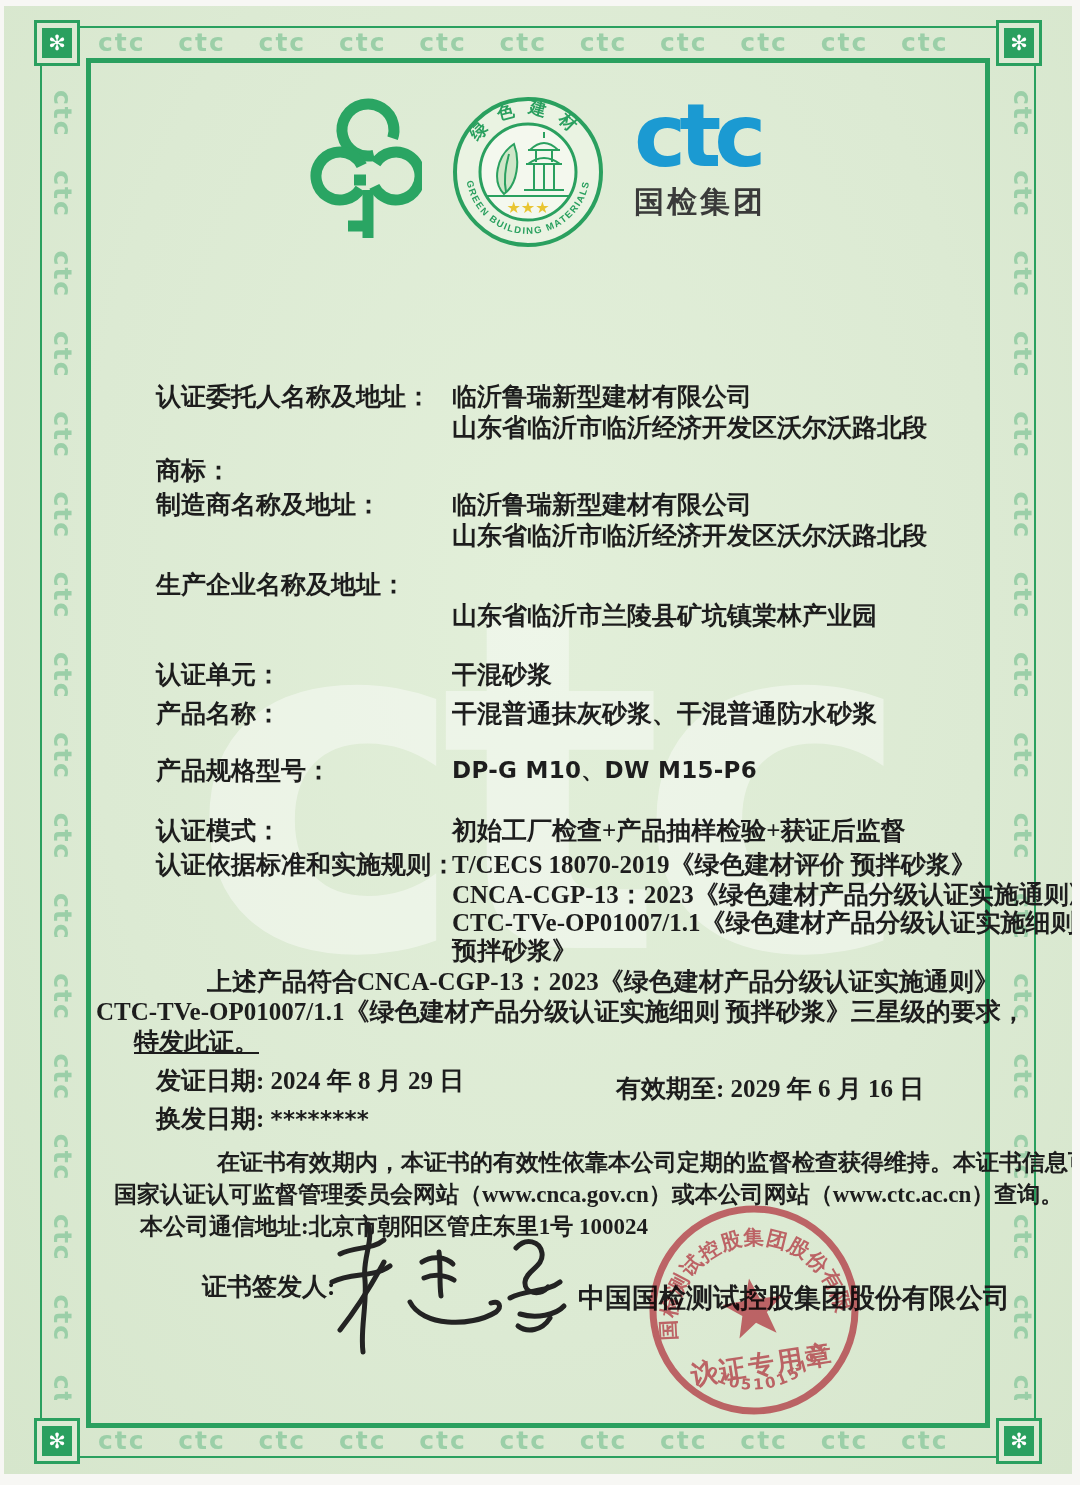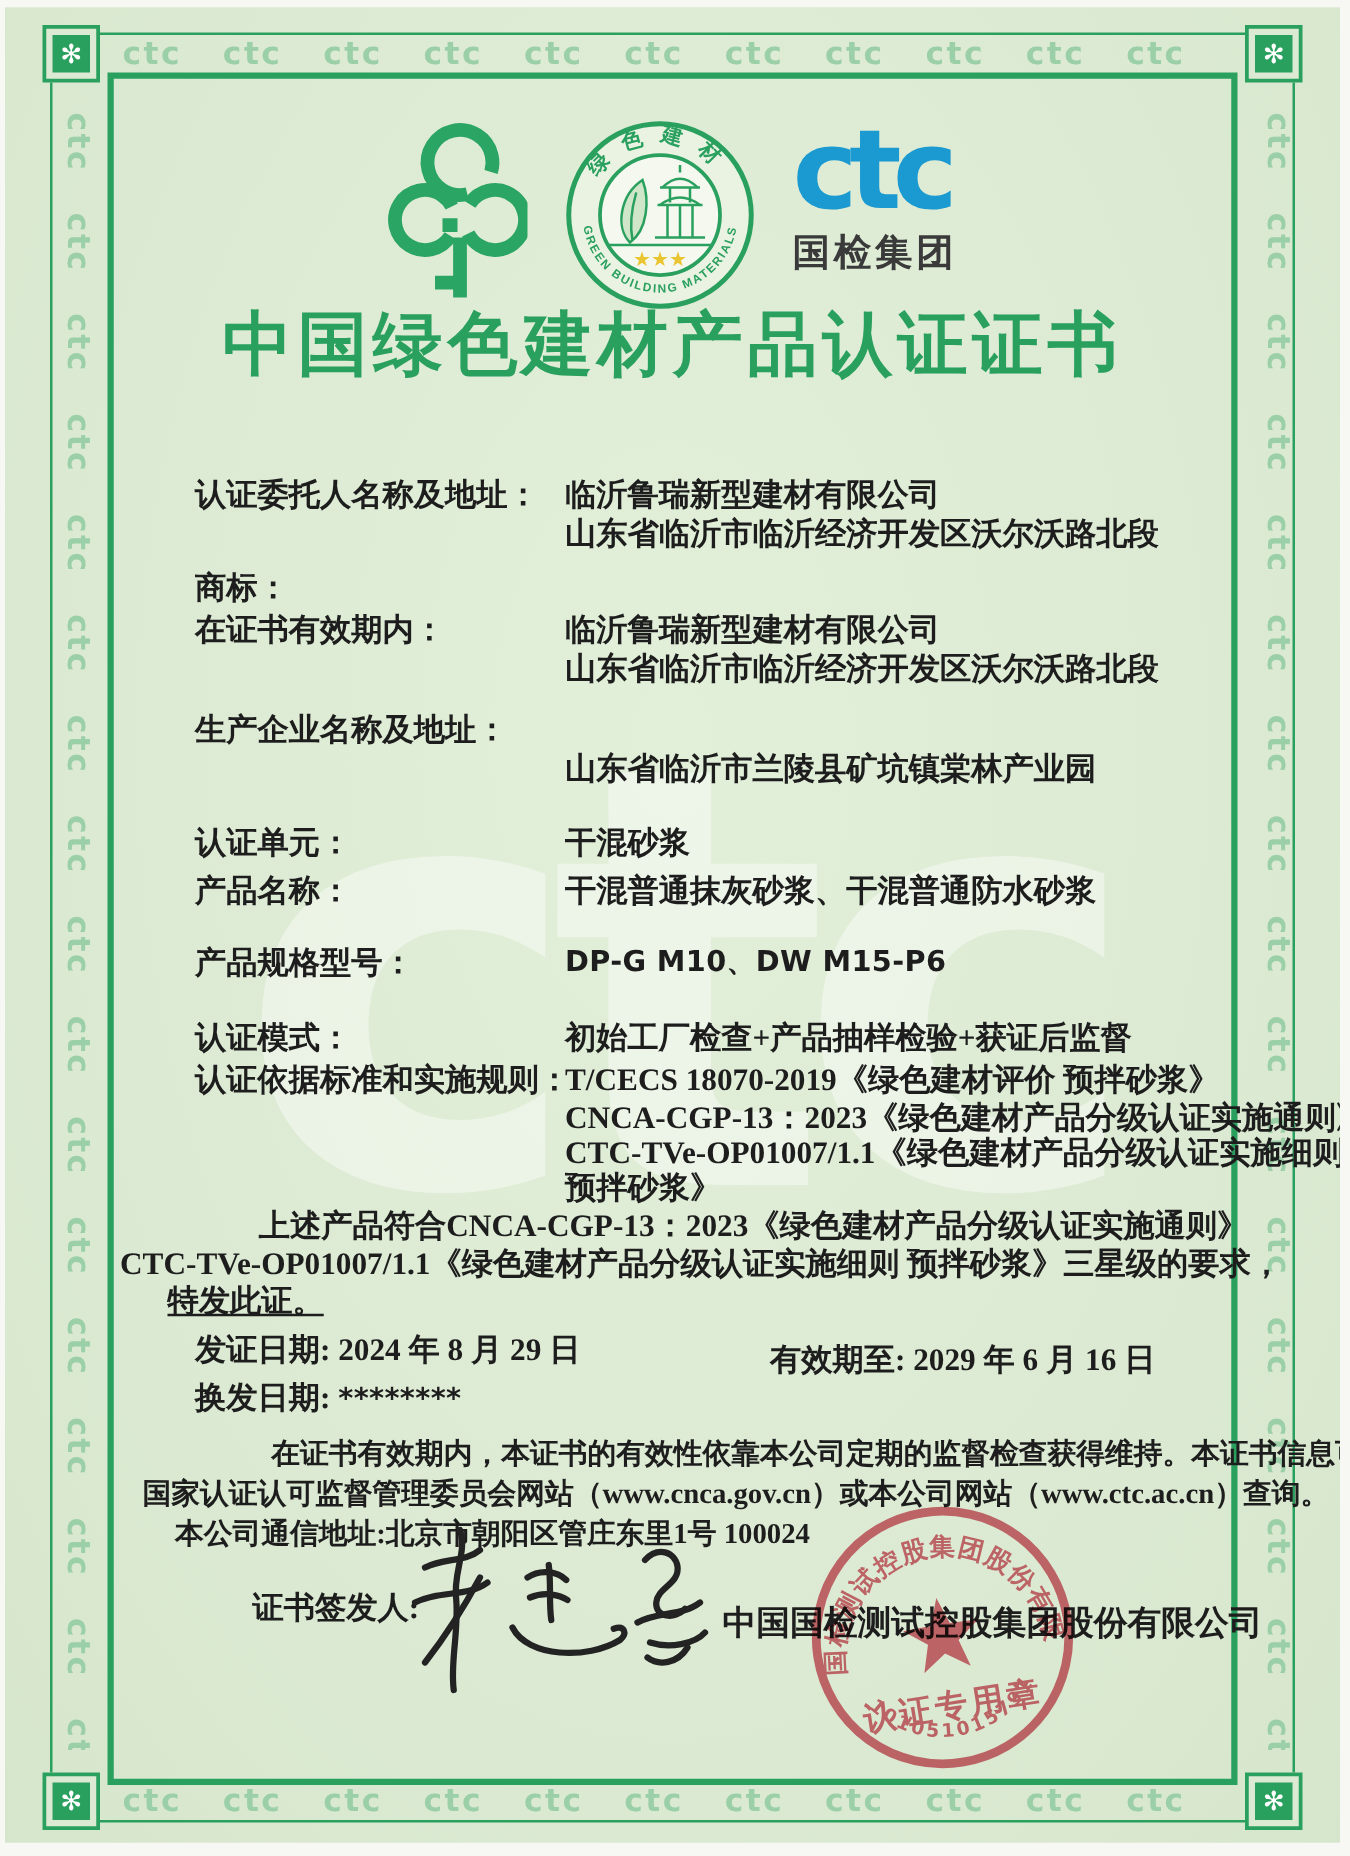--- a/index.html
+++ b/index.html
@@ -130,29 +130,28 @@
         </g>
         <text x="80" y="121" text-anchor="middle" font-size="16" fill="#e9c531">★★★</text>
       </svg>
 
       <div class="ctc-logo">
         <div class="ctc-word">ctc</div>
         <div class="ctc-name">国检集团</div>
       </div>
     </div>
 
-    <h1 class="title" style="margin:0;">中国绿色建材产品认证证书</h1>
 
     <div class="lbl" style="top:378px;">认证委托人名称及地址：</div>
     <div class="val" style="top:378px;">临沂鲁瑞新型建材有限公司</div>
     <div class="val" style="top:409px;">山东省临沂市临沂经济开发区沃尔沃路北段</div>
 
     <div class="lbl" style="top:452px;">商标：</div>
 
-    <div class="lbl" style="top:486px;">在证书有效期内：</div>
+    <div class="lbl" style="top:486px;">制造商名称及地址：</div>
     <div class="val" style="top:486px;">临沂鲁瑞新型建材有限公司</div>
     <div class="val" style="top:517px;">山东省临沂市临沂经济开发区沃尔沃路北段</div>
 
     <div class="lbl" style="top:566px;">生产企业名称及地址：</div>
     <div class="val" style="top:597px;">山东省临沂市兰陵县矿坑镇棠林产业园</div>
 
     <div class="lbl" style="top:656px;">认证单元：</div>
     <div class="val" style="top:656px;">干混砂浆</div>
 
     <div class="lbl" style="top:695px;">产品名称：</div>

